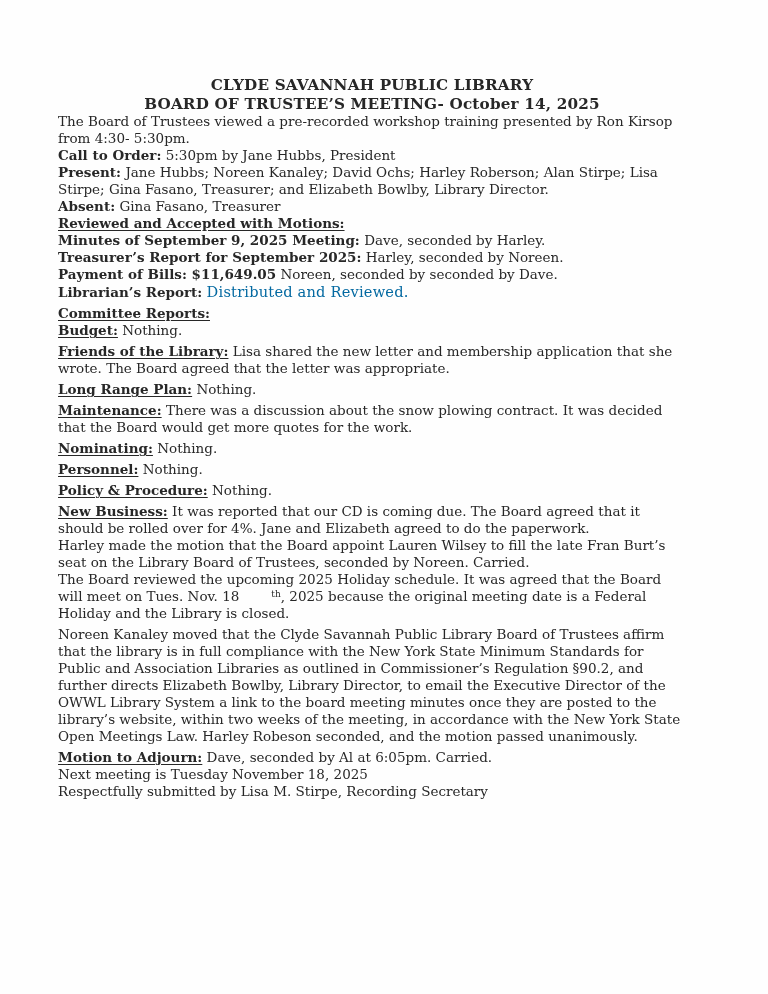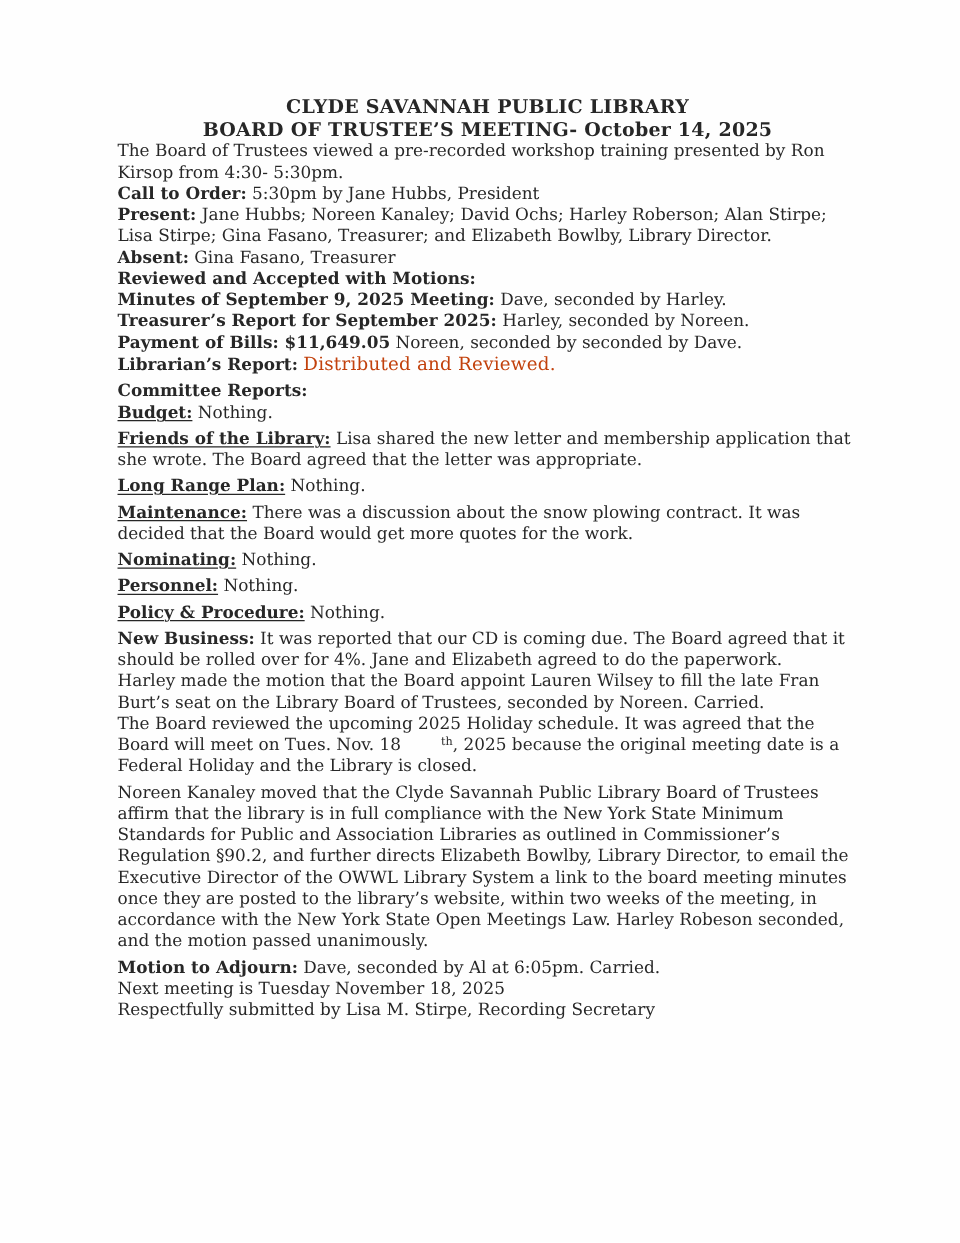--- a/index.html
+++ b/index.html
@@ -6,36 +6,36 @@
   html, body { background: #ffffff; }
   .page {
     position: relative;
     width: 768px;
     height: 994px;
     background: #fefefe;
     color: #272727;
     font-family: "DejaVu Serif", "Liberation Serif", serif;
     font-size: 13.5px;
     line-height: 17px;
-    padding: 76px 82px 0 94px;
+    padding: 76px 82px 0 58px;
     overflow: hidden;
   }
   .title {
     text-align: center;
     font-weight: bold;
     font-size: 15.2px;
     line-height: 18.5px;
     letter-spacing: 0.2px;
   }
   .para { margin: 0; }
   .gap { margin-top: 4px; }
   .b  { font-weight: bold; }
   .u  { text-decoration: underline; text-underline-offset: 2px; text-decoration-thickness: 1px; font-weight: bold; }
-  .bu { font-weight: bold; text-underline-offset: 2px; text-decoration-thickness: 1px; }
-  .lib-text { font-size: 14.6px; color: #c2410c; letter-spacing: 0.2px; }
+  .bu { font-weight: bold; text-decoration: underline; text-underline-offset: 2px; text-decoration-thickness: 1px; }
+  .lib-text { font-size: 14.6px; color: #0369a1; letter-spacing: 0.2px; }
   sup { font-size: 9px; line-height: 0; vertical-align: 4px; margin-left: 32px; }
 </style>
 </head>
 <body>
 
 <div class="page">
 
   <div class="title">CLYDE SAVANNAH PUBLIC LIBRARY</div>
   <div class="title">BOARD OF TRUSTEE’S MEETING- October 14, 2025</div>
 

